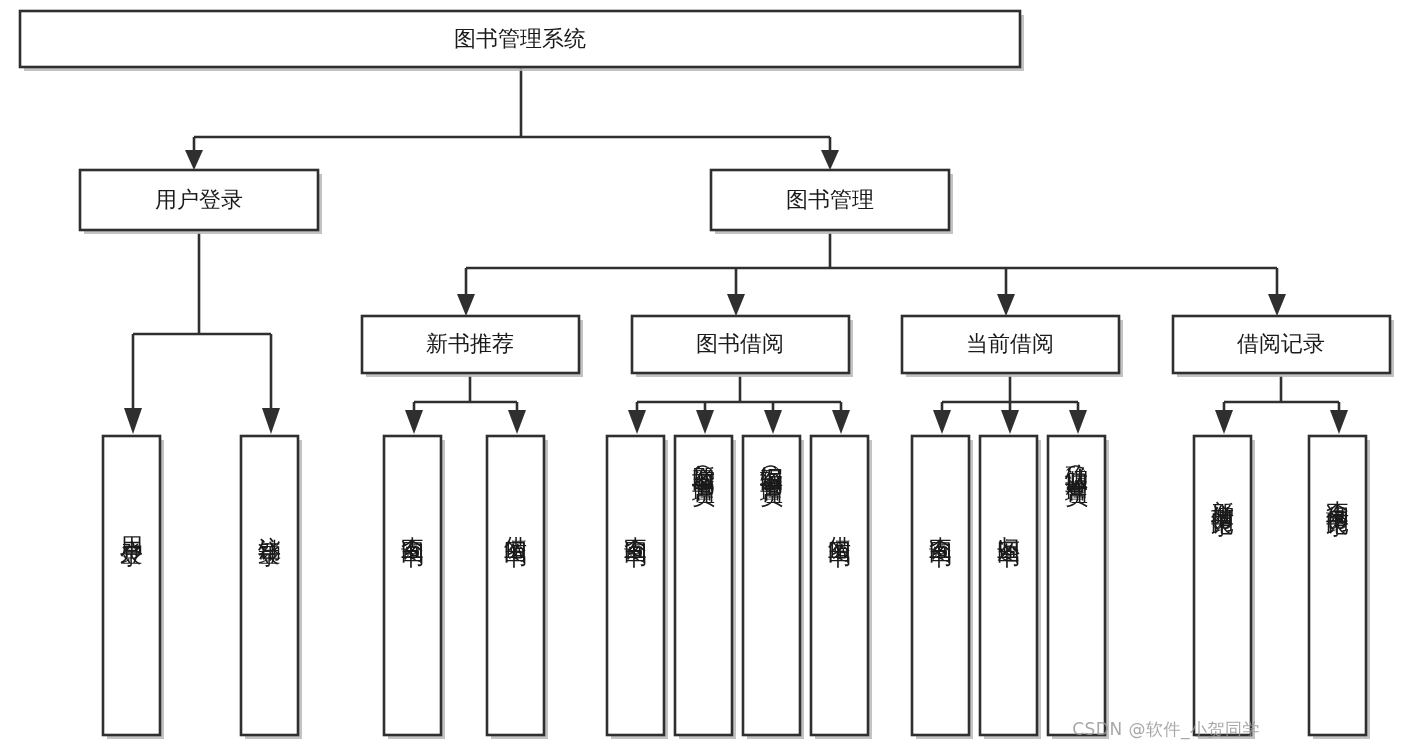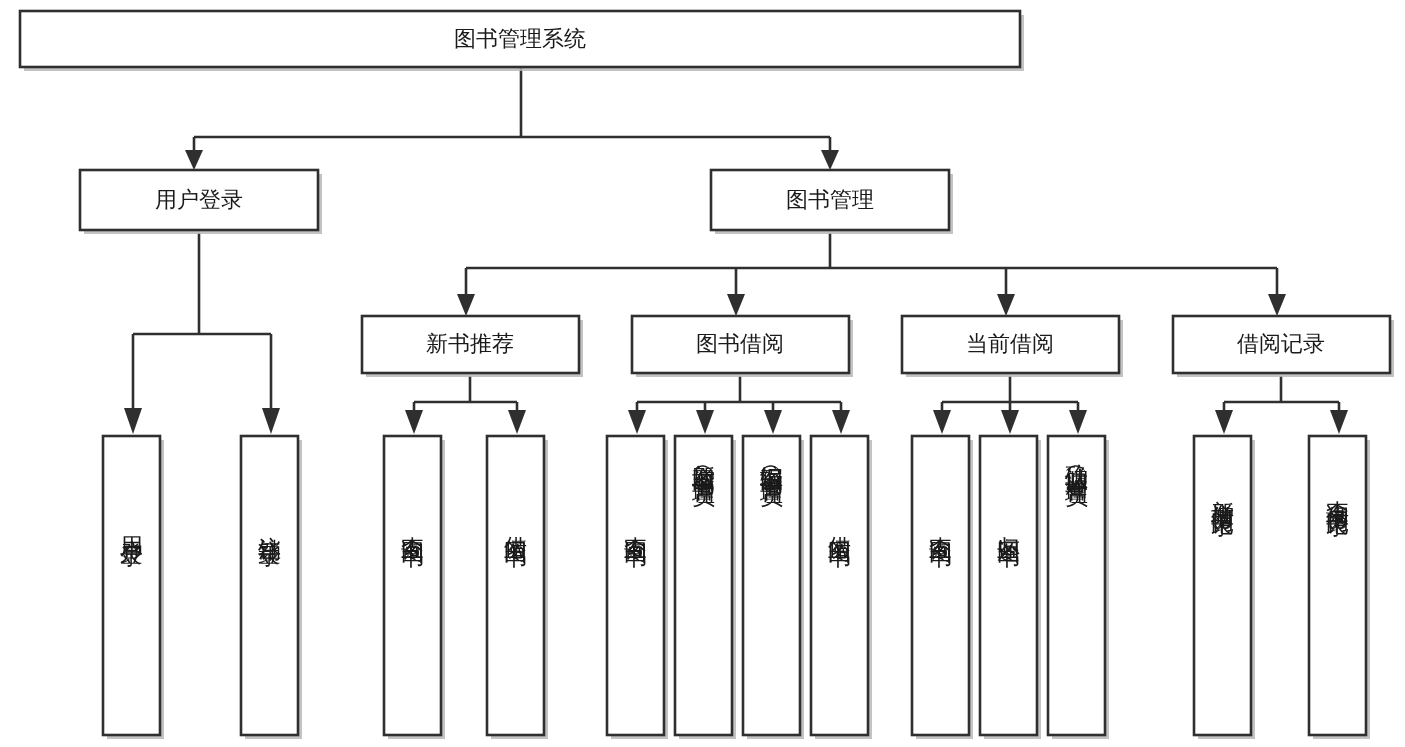--- a/index.html
+++ b/index.html
@@ -295,14 +295,15 @@
     <span class="node-label-v" style="margin-top:10px;">确认归还（管理员）</span>
   </div>
 
   <div class="node-label-v-wrap" style="left:1194px; top:436px; width:57px; height:299px;">
     <span class="node-label-v" style="margin-top:46px;">新增借阅记录</span>
   </div>
   <div class="node-label-v-wrap" style="left:1309px; top:436px; width:57px; height:299px;">
     <span class="node-label-v" style="margin-top:46px;">查询借阅记录</span>
   </div>
 
+  <div class="watermark">CSDN @软件_小贺同学</div>
 
 </div>
 
 </body></html>

